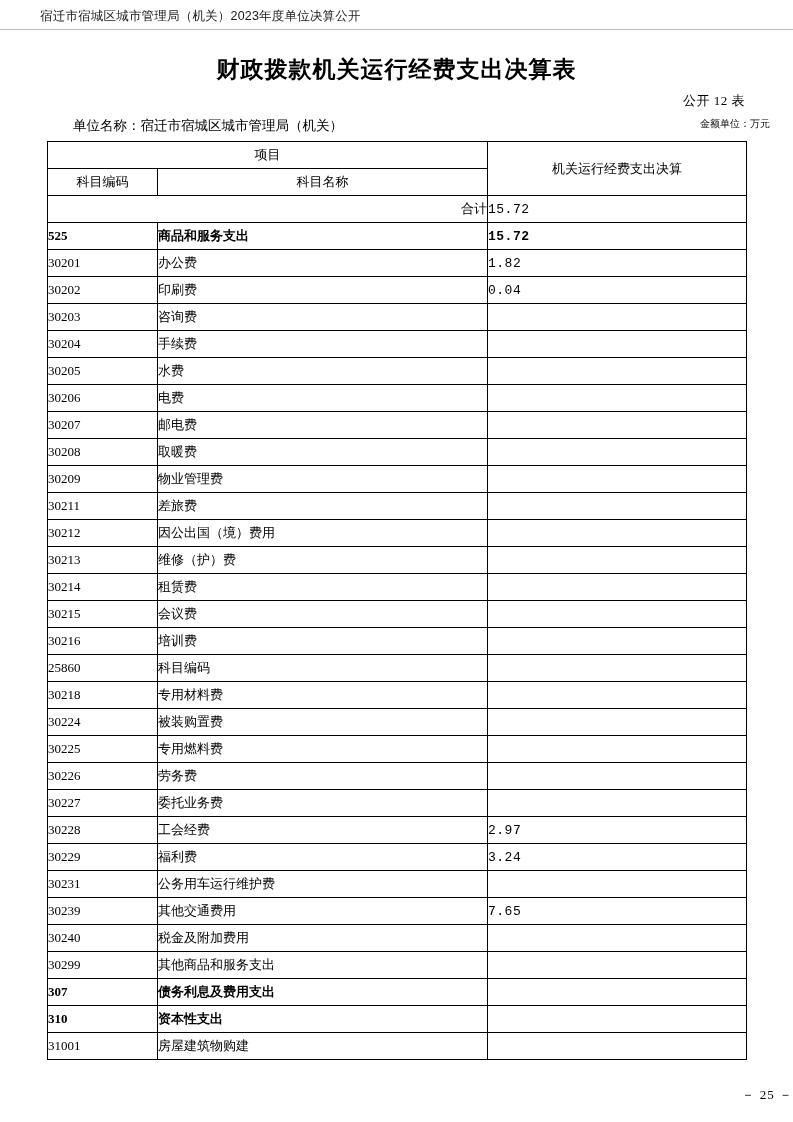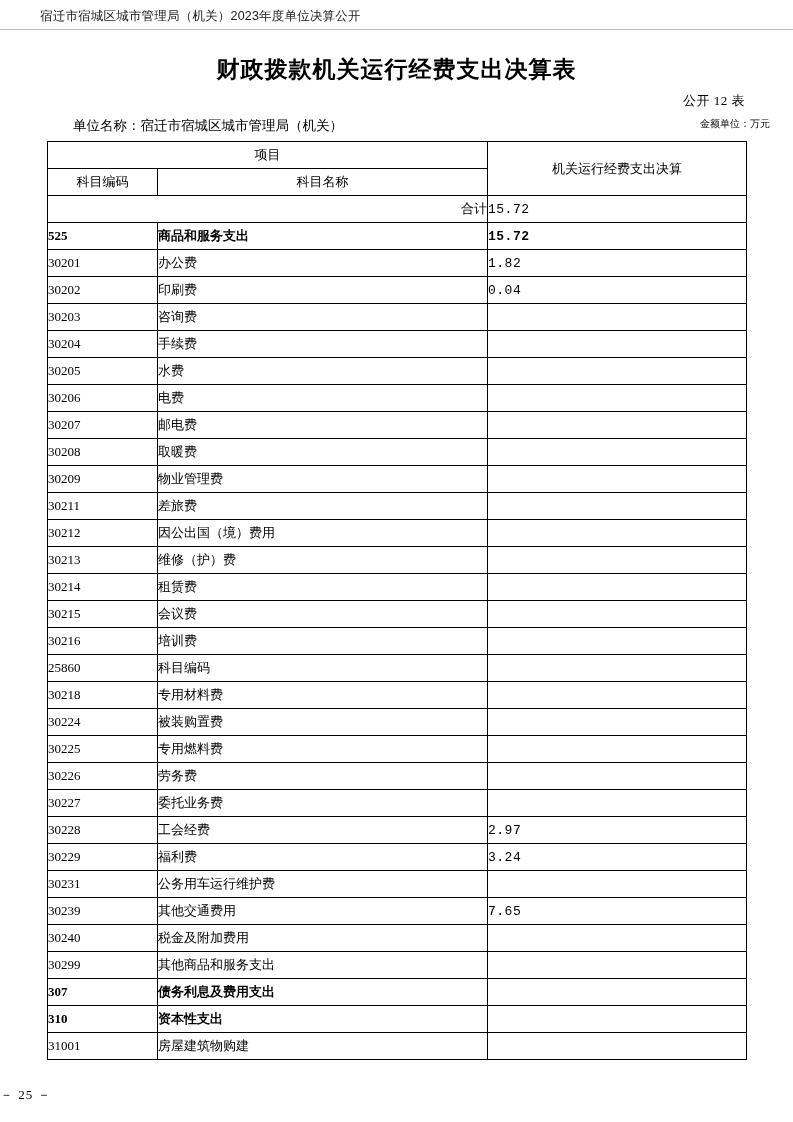--- a/index.html
+++ b/index.html
@@ -119,21 +119,21 @@
     font-family: Liberation Mono, monospace;
     letter-spacing: 0.5px;
   }
   .bold { font-weight: bold; }
   .hdr-tall { height: 30px; }
   .footer {
     position: absolute;
     top: 1086px;
     left: 0;
     width: 793px;
-    text-align: left;
+    text-align: right;
     font-size: 13px;
     letter-spacing: 1px;
   }
 </style>
 </head>
 <body>
 
 <div class="page">
 
   <div class="header-band">

